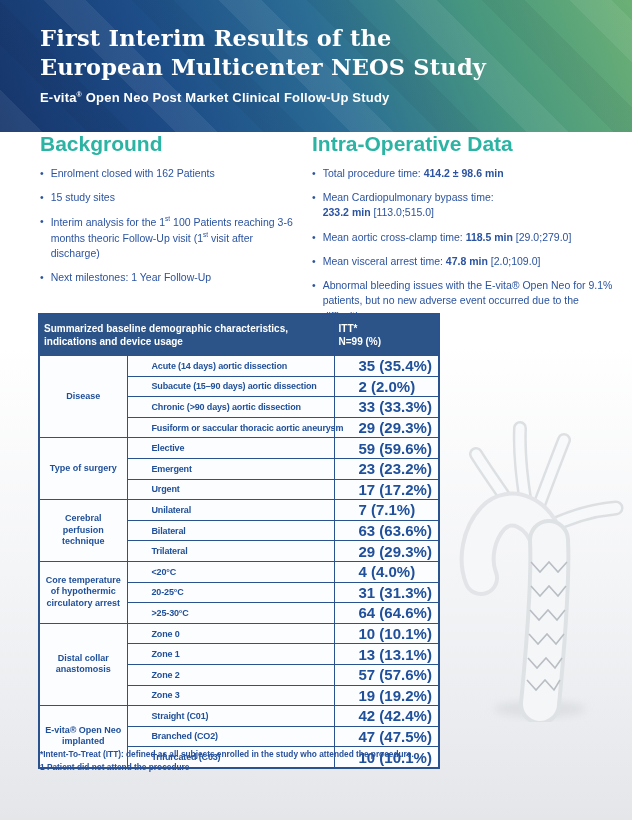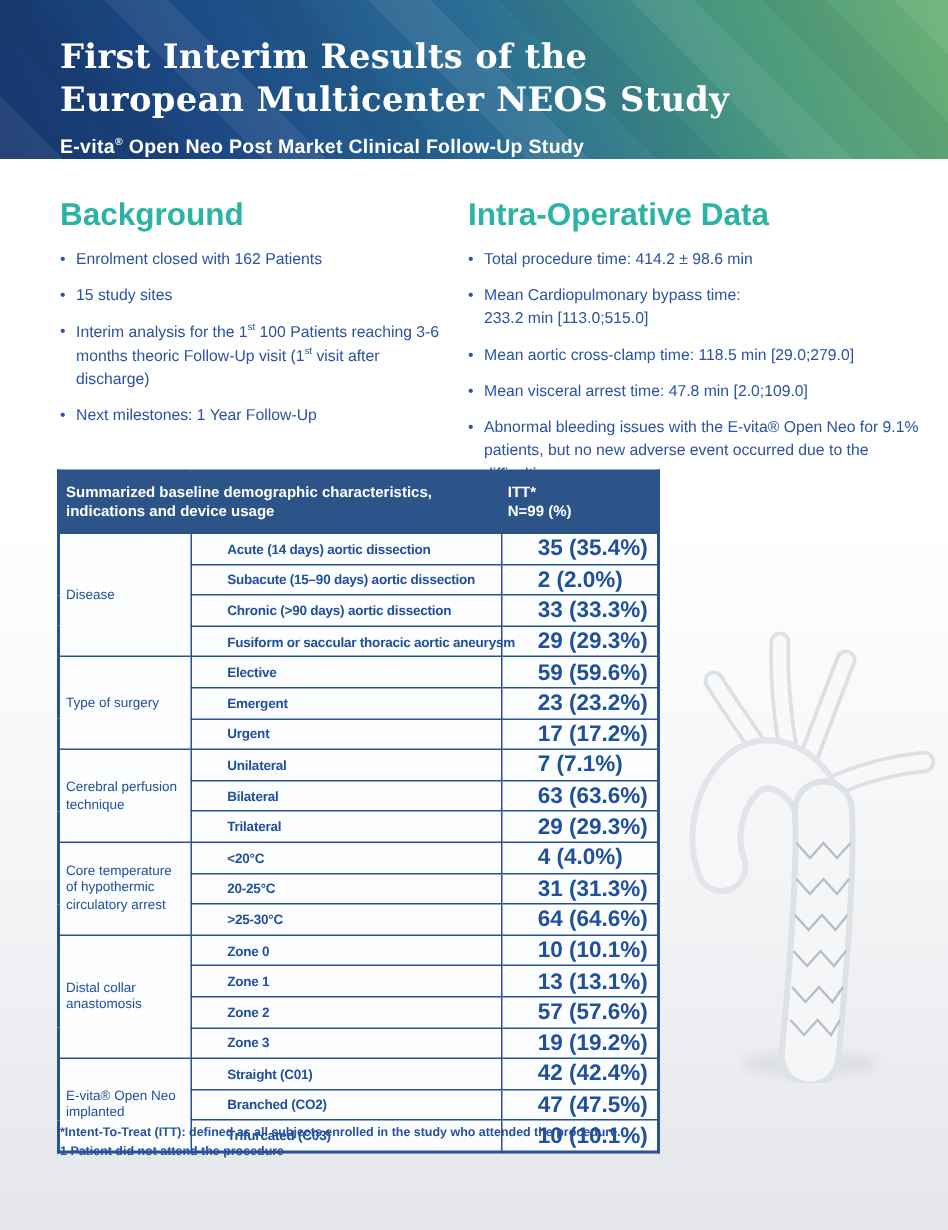--- a/index.html
+++ b/index.html
@@ -3,21 +3,21 @@
 <meta charset="utf-8">
 <style>
   html,body{margin:0;padding:0;background:#ffffff;}
   .page{
     position:relative;width:632px;height:820px;overflow:hidden;
     font-family:"Liberation Sans",sans-serif;
     background:linear-gradient(180deg,#ffffff 42%,#f3f4f6 72%,#e4e6ea 100%);
   }
   
   .banner{
-    position:absolute;left:0;top:0;width:632px;height:106px;
+    position:absolute;left:0;top:0;width:632px;height:132px;
     background:
       repeating-linear-gradient(45deg,
         rgba(255,255,255,0.07) 0 30px,
         rgba(255,255,255,0.00) 30px 62px,
         rgba(0,20,40,0.06) 62px 92px,
         rgba(0,20,40,0.00) 92px 124px),
       linear-gradient(68deg,#16356b 0%,#1d4c87 26%,#2b6d94 52%,#47977f 76%,#6cb075 100%);
   }
   .title{
     position:absolute;left:40px;top:24px;color:#ffffff;
@@ -29,36 +29,36 @@
     font-weight:700;font-size:13px;letter-spacing:0.2px;
   }
   .subtitle sup{font-size:7px;vertical-align:super;}
   
   .col-heading{font-size:21px;font-weight:700;color:#2bb3a3;margin:0 0 10px 0;}
   .bg-col{position:absolute;left:40px;top:132px;width:262px;}
   .io-col{position:absolute;left:312px;top:132px;width:310px;}
   .bullet{display:flex;gap:7px;margin:0 0 9px 0;
     font-size:10.5px;line-height:1.45;color:#2b53a0;font-weight:500;}
   .bullet .dot{flex:0 0 auto;color:#2b53a0;font-size:10.5px;}
-  .bullet b{font-weight:400;}
+  .bullet b{font-weight:700;}
   .bullet sup{font-size:6.5px;vertical-align:super;}
   
   .demo-table{
     position:absolute;left:38px;top:313px;width:400px;
     border-collapse:collapse;table-layout:fixed;
     border:2px solid #29528e;
   }
   .demo-table th,.demo-table td{border:1px solid #29528e;}
   .demo-table thead th{
     background:#2d5489;color:#ffffff;font-size:10px;font-weight:700;
     height:38px;line-height:1.35;text-align:left;padding:1px 4px;
   }
   .demo-table td{height:19.6px;padding:0 24px;background:#fcfdfe;}
   .demo-table td.cat{
-    font-size:9px;font-weight:400;color:#20509a;text-align:left;
+    font-size:9px;font-weight:700;color:#20509a;text-align:center;
     line-height:1.3;padding:0 4px;
   }
   .demo-table td.lbl{
     font-size:9px;font-weight:700;color:#20509a;text-align:left;
     letter-spacing:-0.15px;white-space:nowrap;
   }
   .demo-table td.val{
     font-size:15px;font-weight:700;color:#20509a;
     white-space:nowrap;
   }

